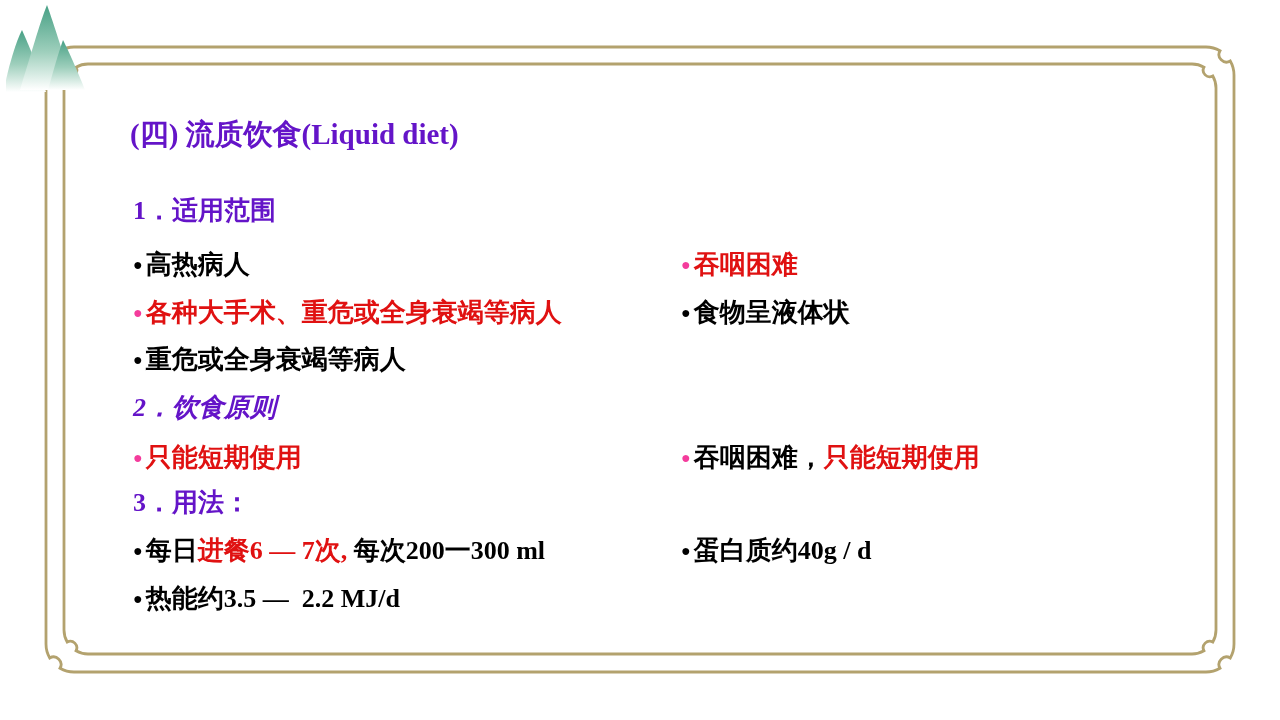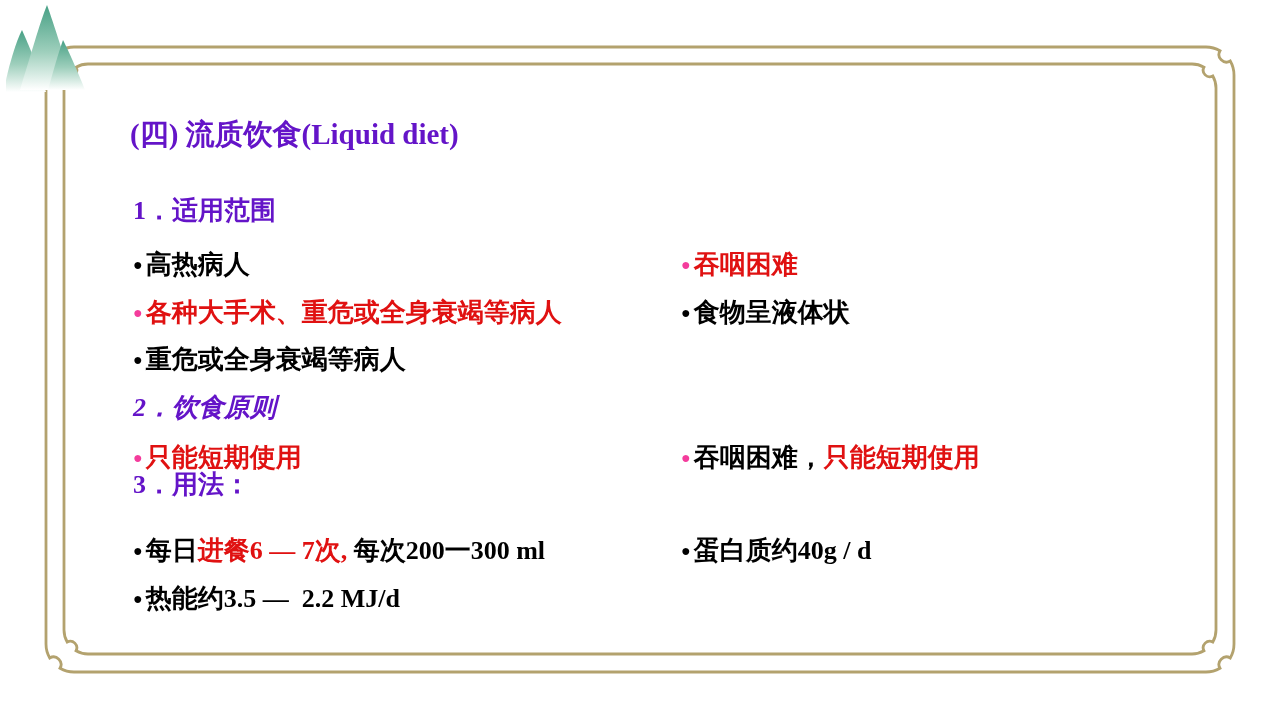--- a/index.html
+++ b/index.html
@@ -82,21 +82,21 @@
   <span class="line cell cell-left"><span class="bullet bullet-black">●</span><span>重危或全身衰竭等病人</span></span>
 </div>
 
 <div class="line heading" style="left:133px;top:390px;font-style:italic;">2．饮食原则</div>
 
 <div class="row" style="top:440px;">
   <span class="line cell cell-left"><span class="bullet bullet-pink">●</span><span class="red">只能短期使用</span></span>
   <span class="line cell cell-right"><span class="bullet bullet-pink">●</span><span>吞咽困难，</span><span class="red">只能短期使用</span></span>
 </div>
 
-<div class="line heading" style="left:133px;top:467px;">3．用法：</div>
+<div class="line heading" style="left:133px;top:485px;">3．用法：</div>
 
 <div class="row" style="top:533px;">
   <span class="line cell cell-left"><span class="bullet bullet-black">●</span><span>每日</span><span class="red">进餐6 — 7次,</span><span> 每次200一300 ml</span></span>
   <span class="line cell cell-right"><span class="bullet bullet-black">●</span><span>蛋白质约40g / d</span></span>
 </div>
 
 <div class="row" style="top:581px;">
   <span class="line cell cell-left"><span class="bullet bullet-black">●</span><span>热能约3.5 —  2.2 MJ/d</span></span>
 </div>
 

